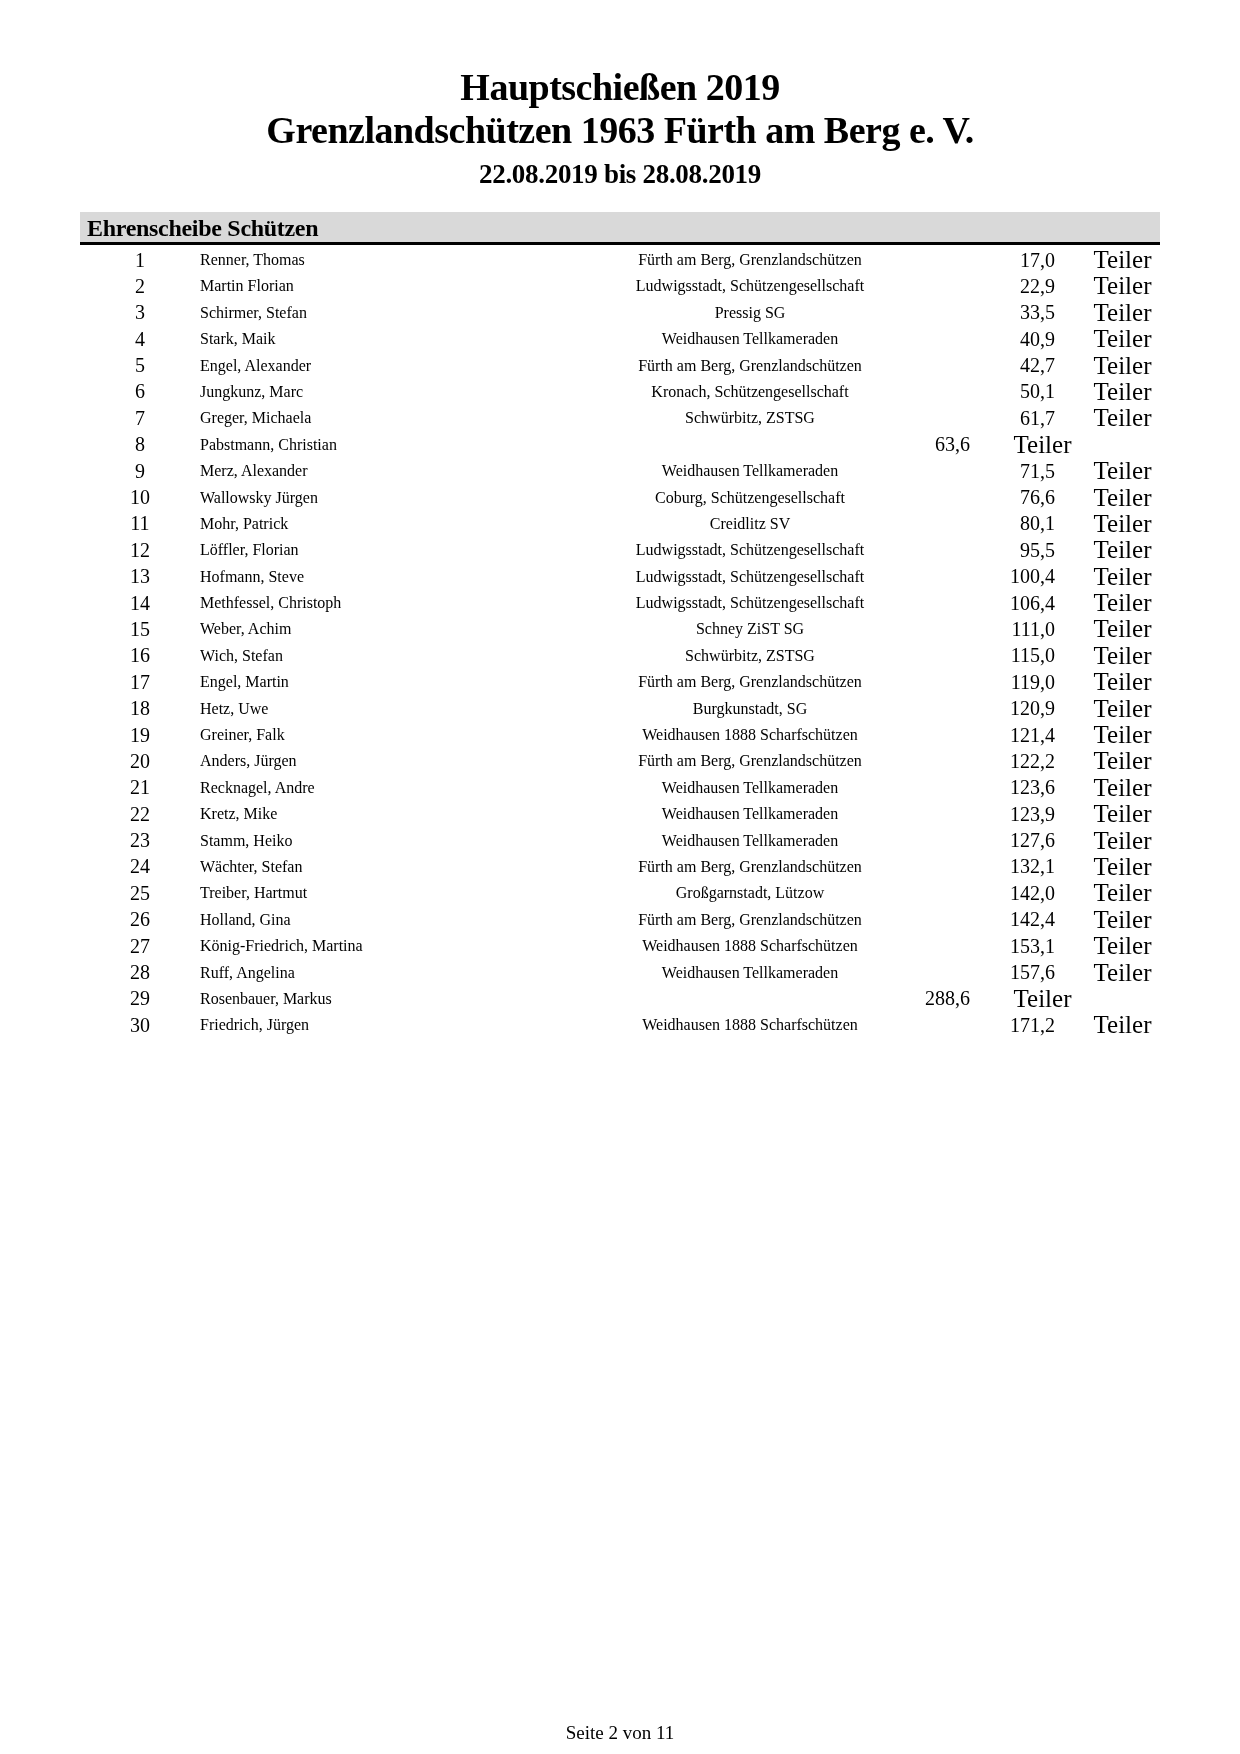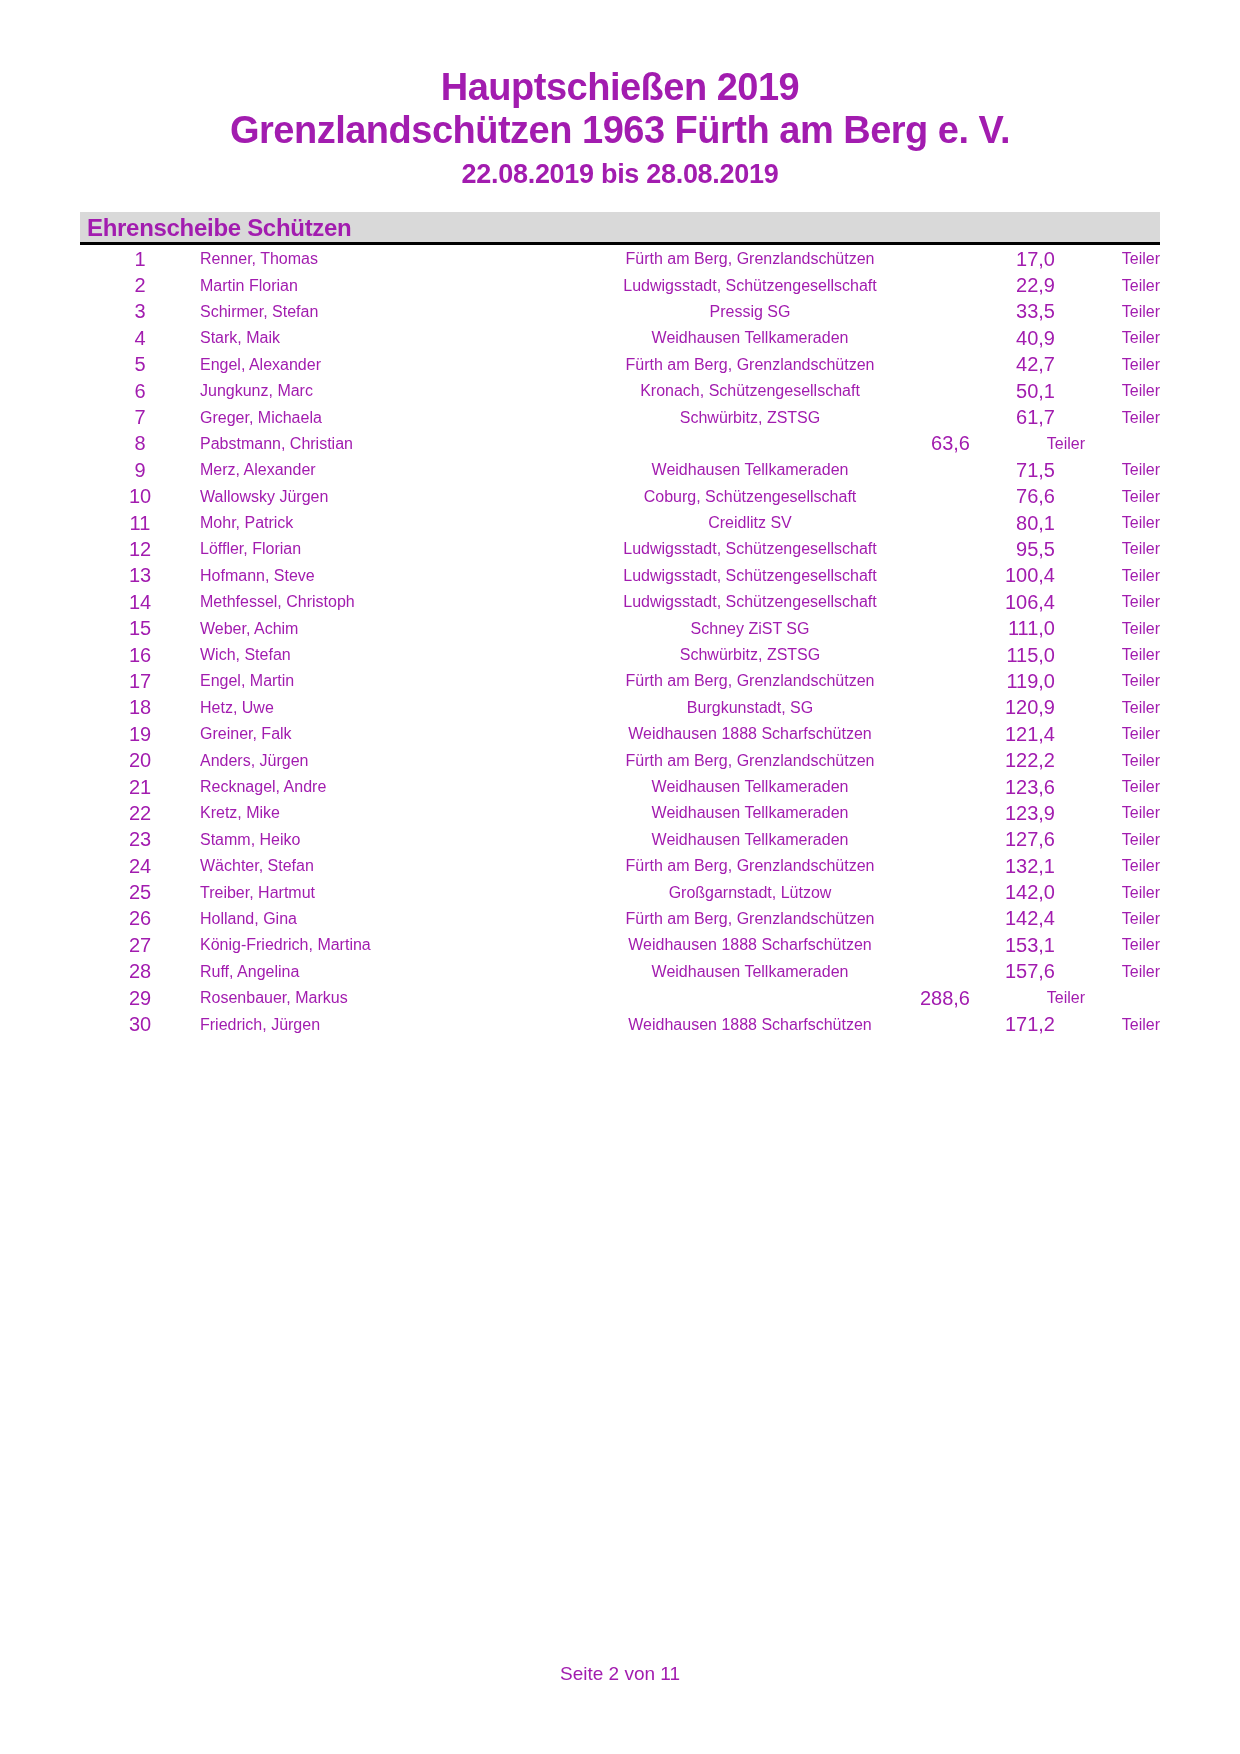--- a/index.html
+++ b/index.html
@@ -1,22 +1,22 @@
 <!DOCTYPE html>
 <html><head>
 <meta charset="utf-8">
 <style>
   * { margin:0; padding:0; box-sizing:border-box; }
   html,body { background:#e8e8e8; }
   .page {
     position:relative;
     width:1240px; height:1754px;
     background:#ffffff;
-    color:#a21caf;
-    font-family:Liberation Sans, sans-serif;
+    color:#000000;
+    font-family:Liberation Serif, serif;
     margin:0 auto;
     overflow:hidden;
   }
   
   .doc-header { padding-top:66px; text-align:center; }
   .title-line {
     font-size:38px; font-weight:bold; line-height:43px;
     letter-spacing:-0.5px;
   }
   .date-line {
@@ -41,24 +41,24 @@
     display:grid;
     grid-template-columns:120px 300px 500px 85px 75px;
     height:26.4px;
     align-items:center;
   }
   .cell { white-space:nowrap; overflow:visible; }
   .cell.rank  { text-align:center; font-size:20px; }
   .cell.name  { text-align:left;   font-size:16px; }
   .cell.club  { text-align:center; font-size:16px; }
   .cell.score { text-align:right;  font-size:20px; padding-right:30px; }
-  .cell.unit  { text-align:right;   font-size:16px; }
+  .cell.unit  { text-align:center;   font-size:25px; }
   
   .doc-footer {
-    position:absolute; left:0; top:1663px; width:100%;
+    position:absolute; left:0; top:1722px; width:100%;
     text-align:center; font-size:19px;
   }
 </style>
 </head>
 <body>
 
 <div class="page">
 
   <div class="doc-header">
     <div class="title-line">Hauptschießen 2019</div>

